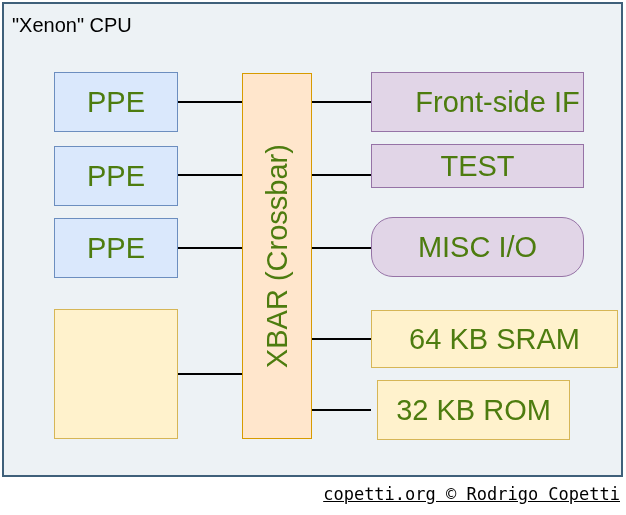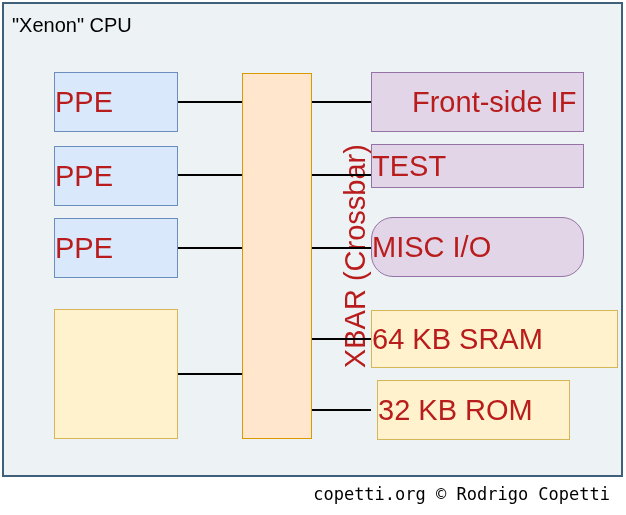--- a/index.html
+++ b/index.html
@@ -31,23 +31,23 @@
     top: 10px;
     font-size: 20px;
     color: #000000;
     white-space: nowrap;
   }
   .node {
     position: absolute;
     box-sizing: border-box;
     display: flex;
     align-items: center;
-    justify-content: flex-start;
+    justify-content: center;
     font-size: 29px;
-    color: #b91c1c;
+    color: #4d7c0f;
     text-align: center;
     line-height: 1.25;
   }
   .node.blue   { background: #dae8fc; border: 1.5px solid #6c8ebf; }
   .node.orange { background: #ffe6cc; border: 1.5px solid #d79b00; }
   .node.purple { background: #e1d5e7; border: 1.5px solid #9673a6; }
   .node.yellow { background: #fff2cc; border: 1.5px solid #d6b656; }
 
   .ppe1   { left: 50px;  top: 68px;  width: 124px; height: 60px; }
   .ppe2   { left: 50px;  top: 142px; width: 124px; height: 60px; }
@@ -77,27 +77,28 @@
   .c4 { top: 369px; }
   .c5 { top: 97px; }
   .c6 { top: 170px; }
   .c7 { top: 243px; }
   .c8 { top: 334px; }
   .c9 { top: 405px; }
 
   .footer-credit {
     position: absolute;
     left: 0;
-    right: 16px;
+    right: 6px;
     top: 484px;
     text-align: right;
     font-family: "DejaVu Sans Mono", monospace;
     font-size: 17px;
     color: #000000;
     white-space: nowrap;
+    text-decoration: underline;
   }
 </style>
 </head>
 <body>
 
 <div class="stage">
 
   <div class="cpu-container">
     <div class="container-title">"Xenon" CPU</div>
 

